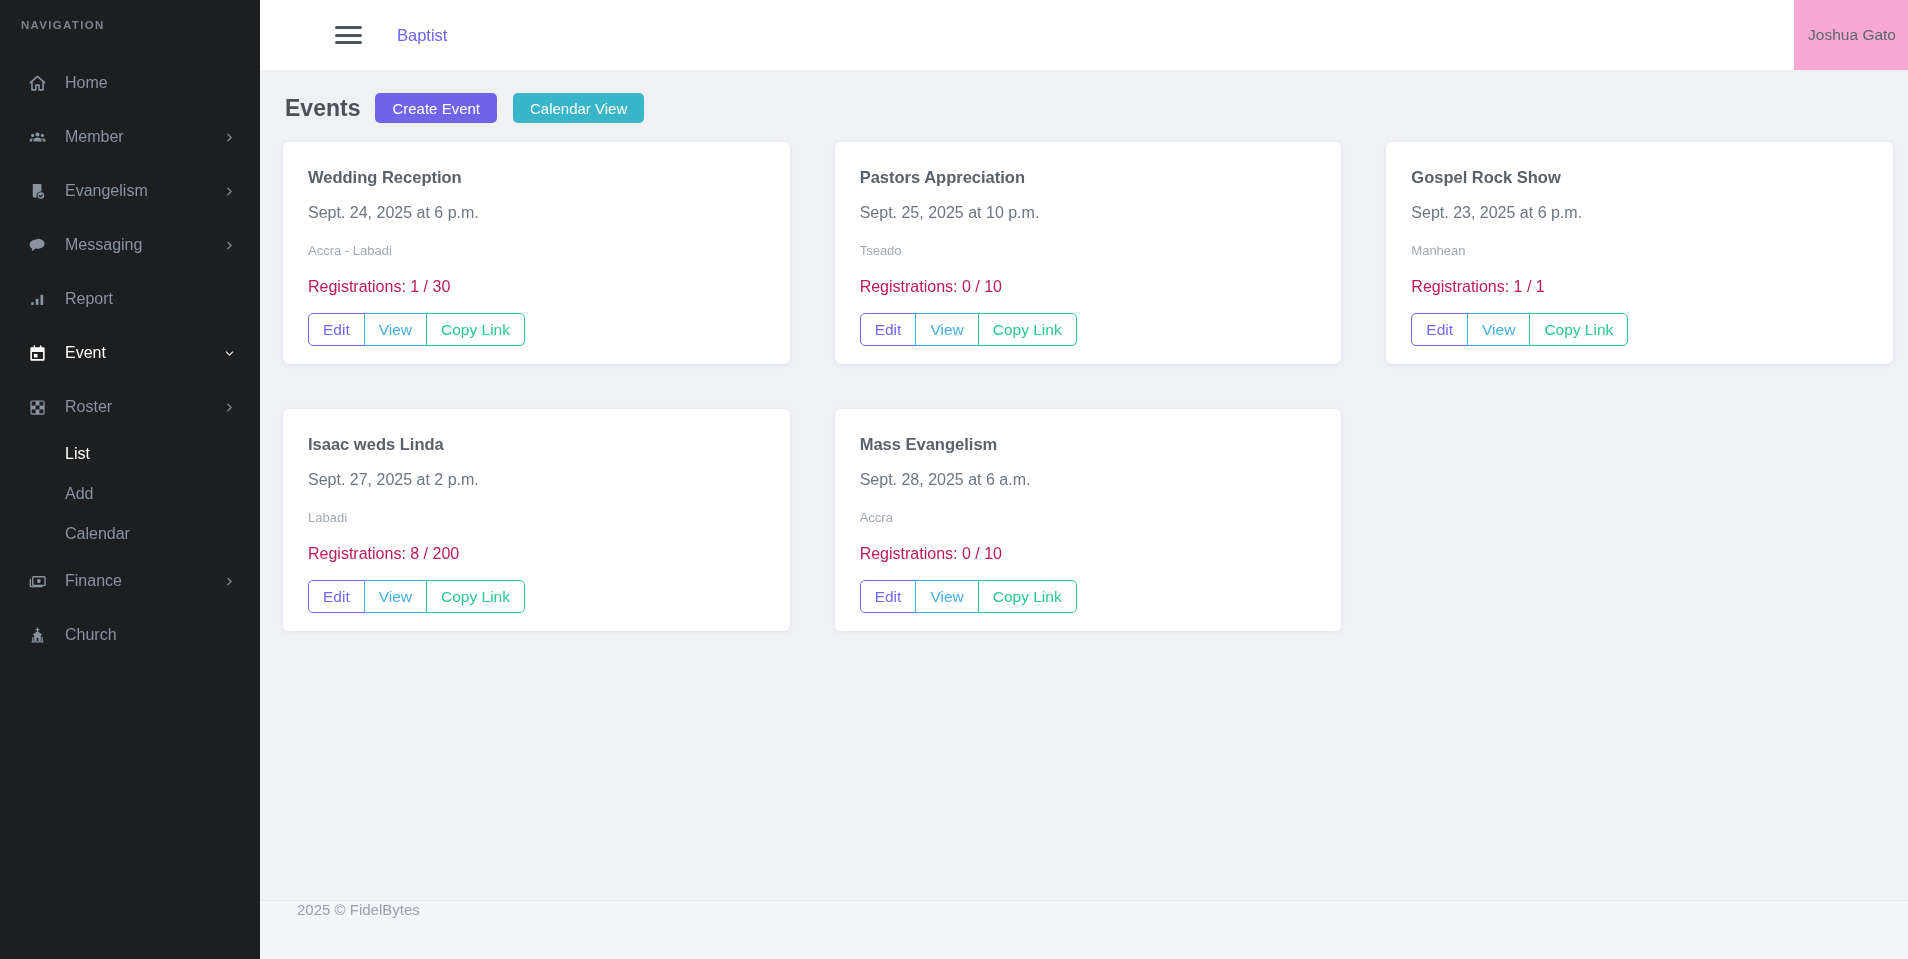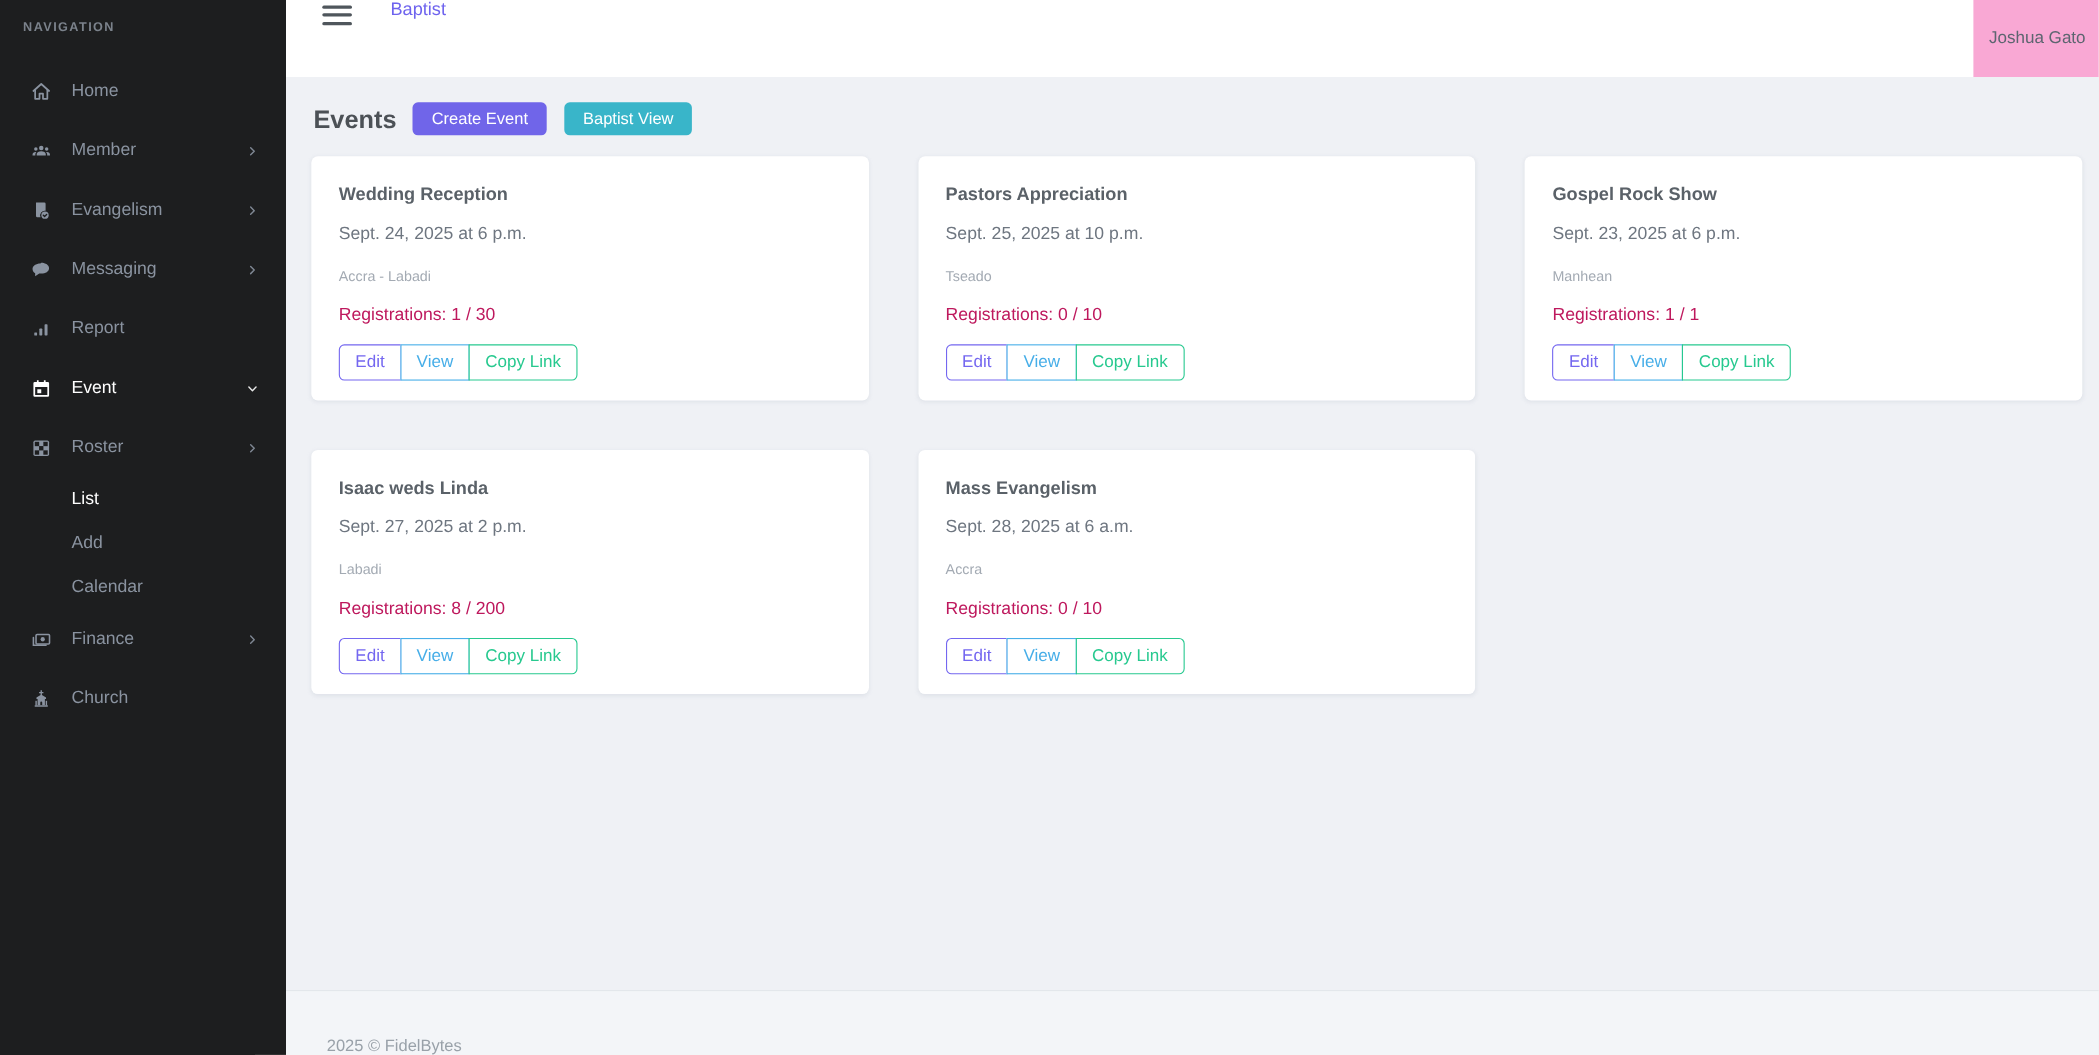--- a/index.html
+++ b/index.html
@@ -40,21 +40,21 @@
     padding-left: 65px; font-size: 16px; color: #8a93a0; cursor: pointer;
   }
   .sub-item.active { color: #ffffff; }
 
   
   .right-col { flex: 1; display: flex; flex-direction: column; height: 100%; }
 
   
   .topbar {
     height: 70px; min-height: 70px; background: #ffffff;
-    display: flex; 
+    display: flex; align-items: center; padding-left: 42px;
   }
   .hamburger { margin-left: 33px; width: 27px; cursor: pointer; }
   .hamburger span {
     display: block; height: 3px; background: #4f565c;
     border-radius: 2px; margin: 4.5px 0;
   }
   .brand {
     margin-left: 35px; color: #6e63ee; font-size: 16.5px;
     text-decoration: none; cursor: pointer;
   }
@@ -100,21 +100,21 @@
     font-size: 15.5px; padding: 0 14px; cursor: pointer;
     display: inline-flex; align-items: center; border: 1px solid;
   }
   .action-edit  { color: #7467f0; border-color: #7467f0; border-radius: 5px 0 0 5px; }
   .action-view  { color: #47aee8; border-color: #47aee8; margin-left: -1px; }
   .action-copy  { color: #27c98f; border-color: #27c98f; margin-left: -1px; border-radius: 0 5px 5px 0; padding: 0 15px; }
 
   .footer {
     margin-top: auto; height: 59px; background: #f3f5f8;
     border-top: 1px solid #e3e7eb;
-    display: flex; align-items: flex-end; padding-left: 37px;
+    display: flex; align-items: flex-start; padding-left: 37px;
     font-size: 15px; color: #99a1a9;
   }
 </style>
 </head>
 <body>
 
 <aside class="sidebar">
   <div class="nav-section-label">NAVIGATION</div>
   <ul class="nav-list">
 
@@ -275,21 +275,21 @@
     <div class="user-box">
       <span>Joshua Gato</span>
     </div>
   </header>
 
   <main class="main">
 
     <div class="heading-row">
       <h1 class="page-title">Events</h1>
       <button class="btn btn-create">Create Event</button>
-      <button class="btn btn-calendar">Baptist View</button>
+      <button class="btn btn-calendar">Calendar View</button>
     </div>
 
     <div class="cards-grid">
 
       <div class="card">
         <div class="card-title">Wedding Reception</div>
         <div class="card-date">Sept. 24, 2025 at 6 p.m.</div>
         <div class="card-location">Accra - Labadi</div>
         <div class="card-registrations">Registrations: 1 / 30</div>
         <div class="btn-group">

